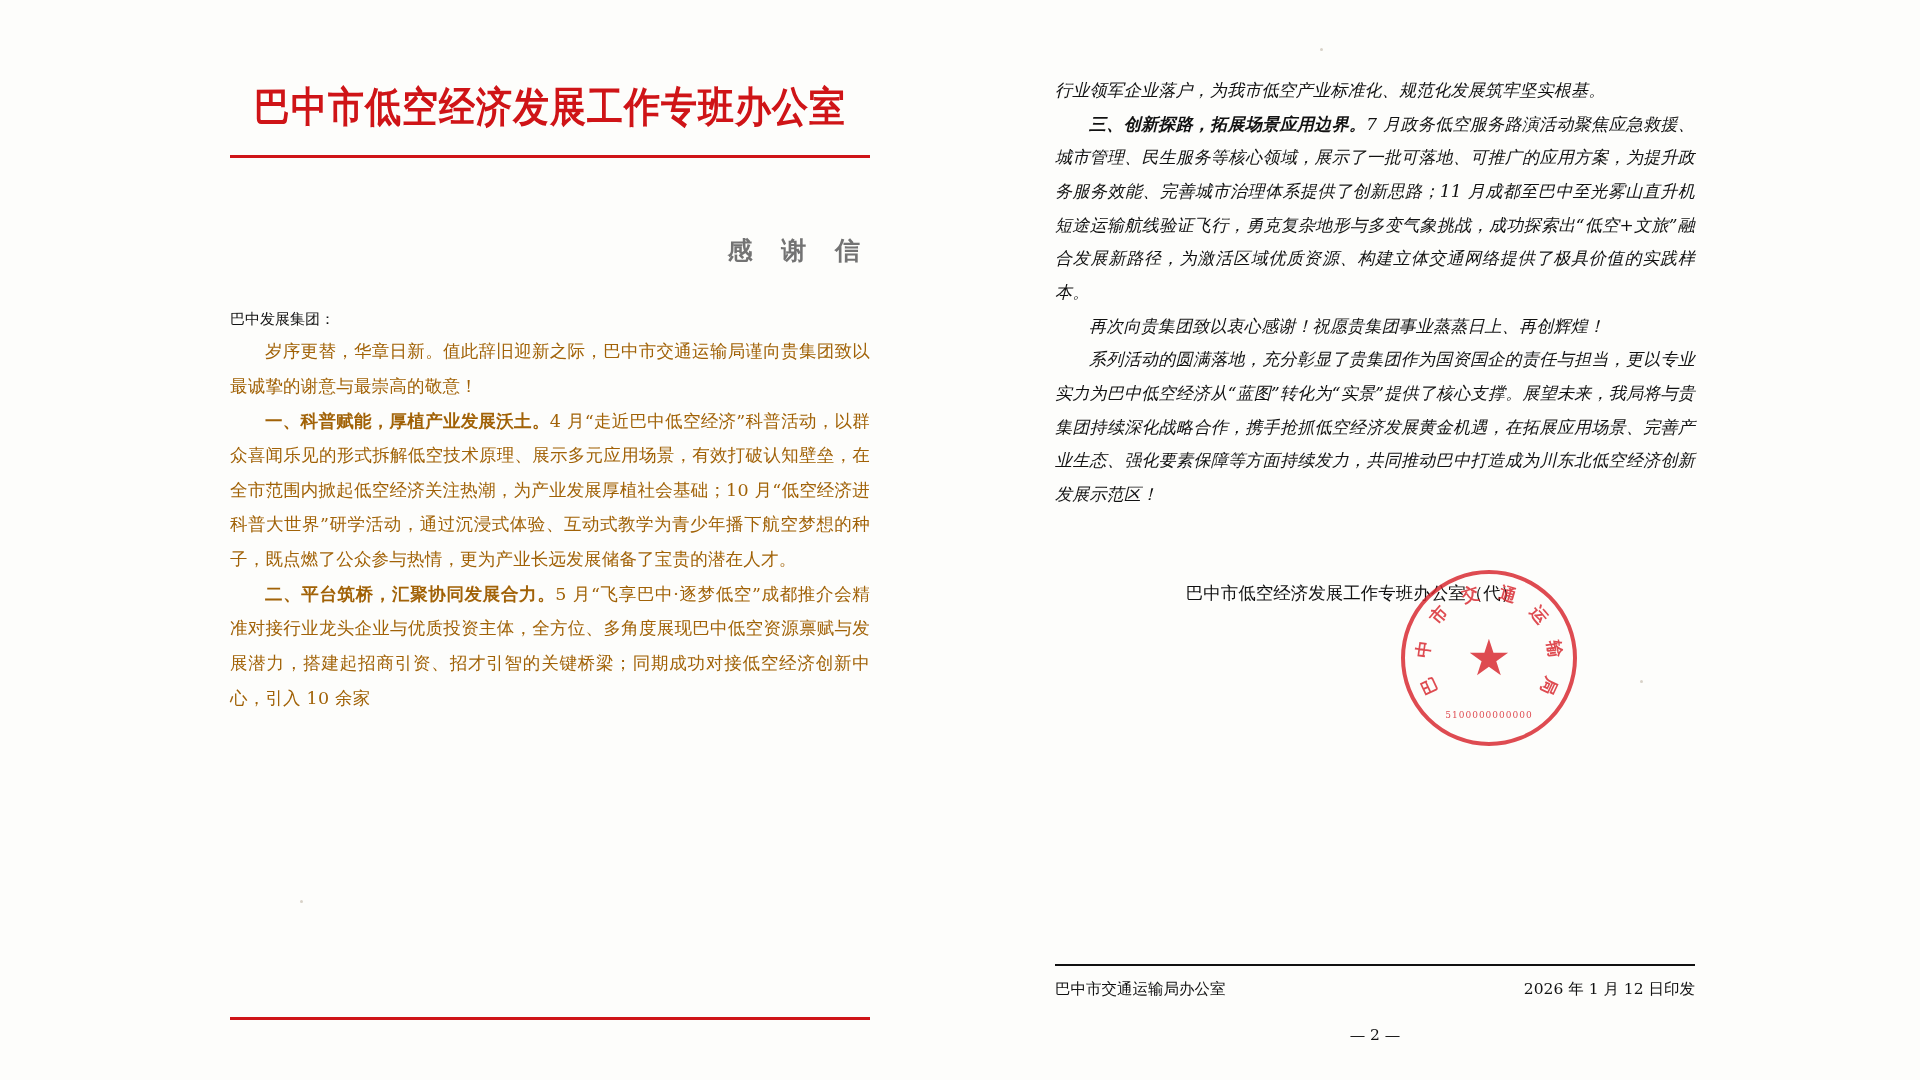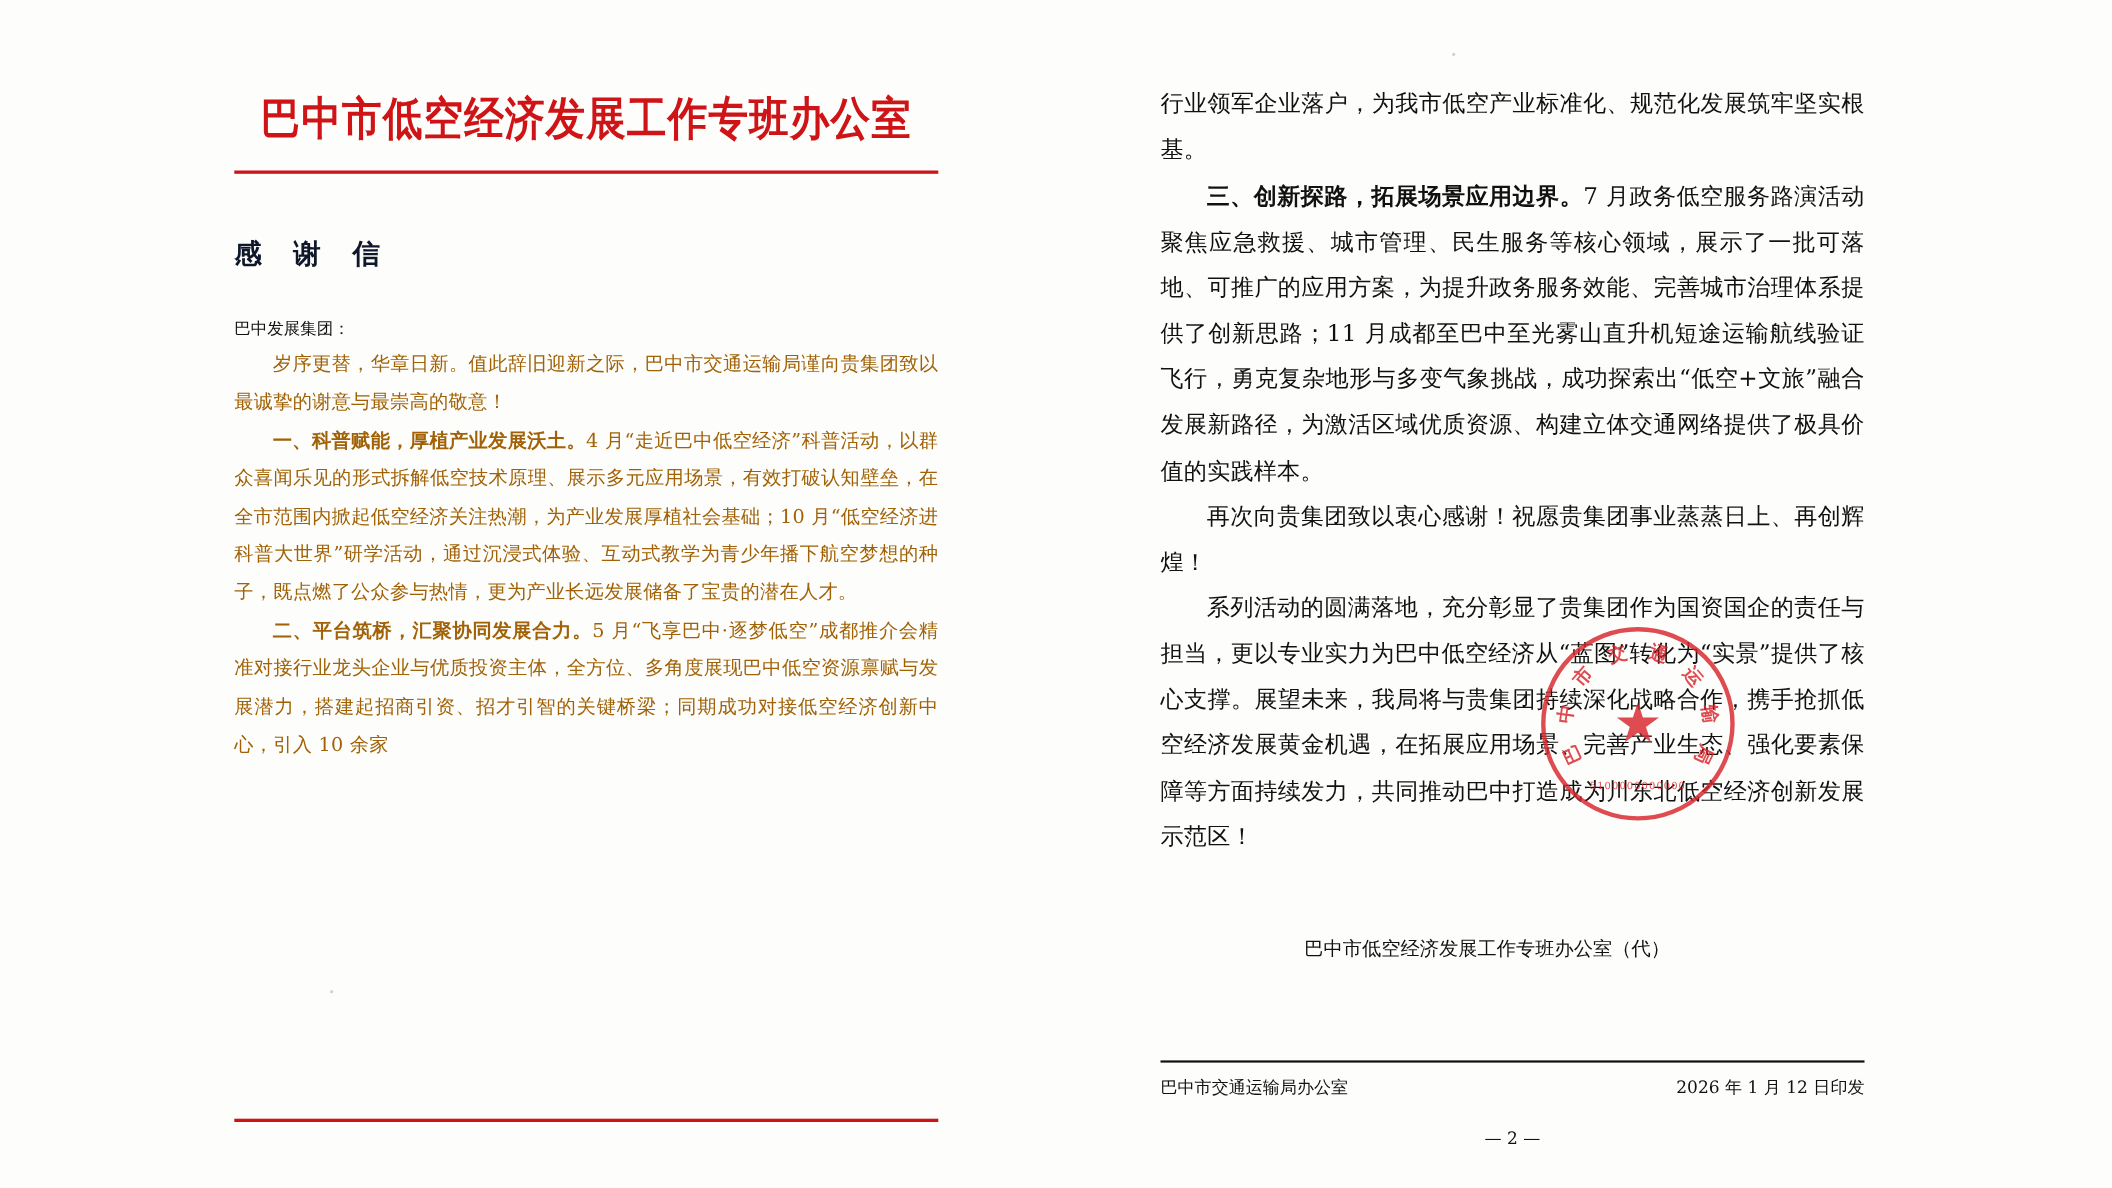--- a/index.html
+++ b/index.html
@@ -12,21 +12,21 @@
   .page {
     position: relative;
     width: 1920px; height: 1080px;
     background: #fdfdfb;
     overflow: hidden;
   }
 
   
   .sheet-left {
     position: absolute;
-    left: 213px; top: 18px;
+    left: 230px; top: 18px;
     width: 640px; height: 1044px;
   }
   .letterhead {
     text-align: center;
     color: #cf1417;
     font-family: "DejaVu Serif", "Liberation Serif", serif;
     font-weight: 700;
     font-size: 36px;
     letter-spacing: 1px;
     margin-top: 62px;
@@ -34,26 +34,26 @@
     transform: scaleY(1.15);
     transform-origin: center top;
   }
   .letterhead-rule {
     margin-top: 26px;
     height: 3px;
     background: #cf1417;
     width: 100%;
   }
   .doc-title {
-    text-align: left;
+    text-align: right;
     font-size: 25px;
     font-weight: 700;
     letter-spacing: 10px;
-    margin-top: 56px;
-    color: #0f172a;
+    margin-top: 76px;
+    color: #737373;
   }
   .salutation {
     margin-top: 38px;
     font-size: 15px;
     color: #111;
     line-height: 1.95;
   }
   .para {
     font-size: 17.5px;
     color: #a16207;
@@ -72,27 +72,28 @@
     background: #cf1417;
   }
 
   
   .sheet-right {
     position: absolute;
     left: 1055px; top: 18px;
     width: 640px; height: 1044px;
   }
   .r-para {
-    font-size: 21px;
+    font-size: 17px;
     color: #111;
     line-height: 1.98;
     text-indent: 2em;
     text-align: justify;
     margin: 0;
     letter-spacing: .2px;
+    font-style: italic;
   }
   .r-para.noindent { text-indent: 0; }
   .signature {
     margin-top: 64px;
     text-align: center;
     font-size: 17.5px;
     line-height: 2.0;
     color: #111;
     padding-right: 46px;
     position: relative;

